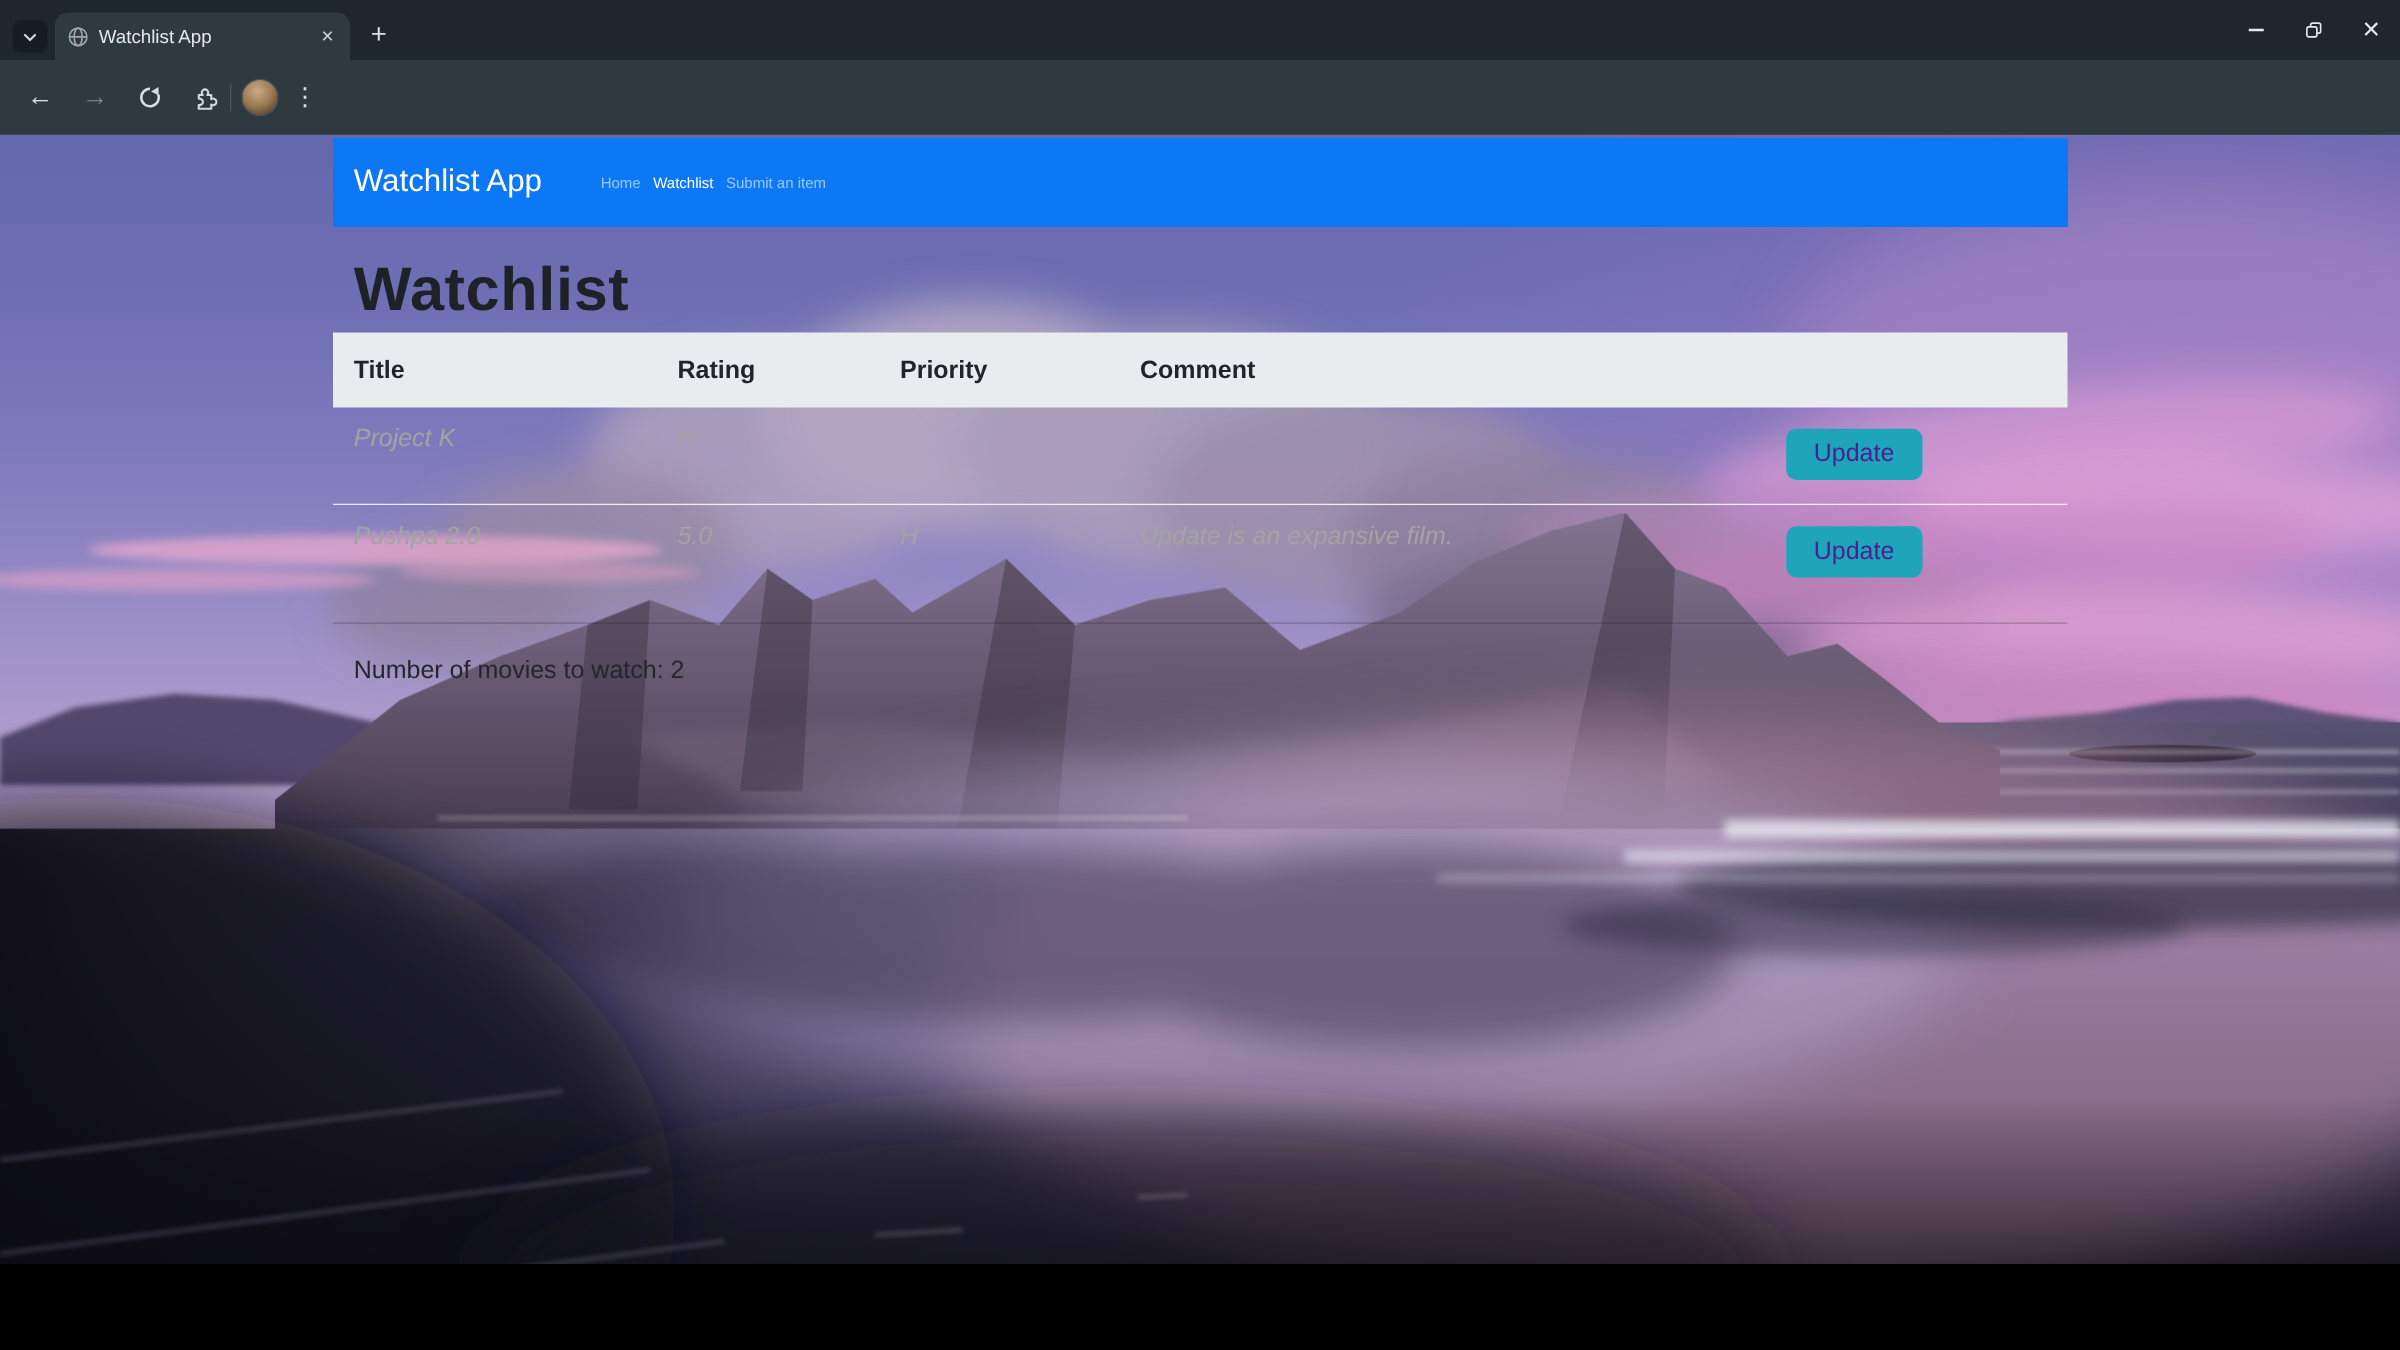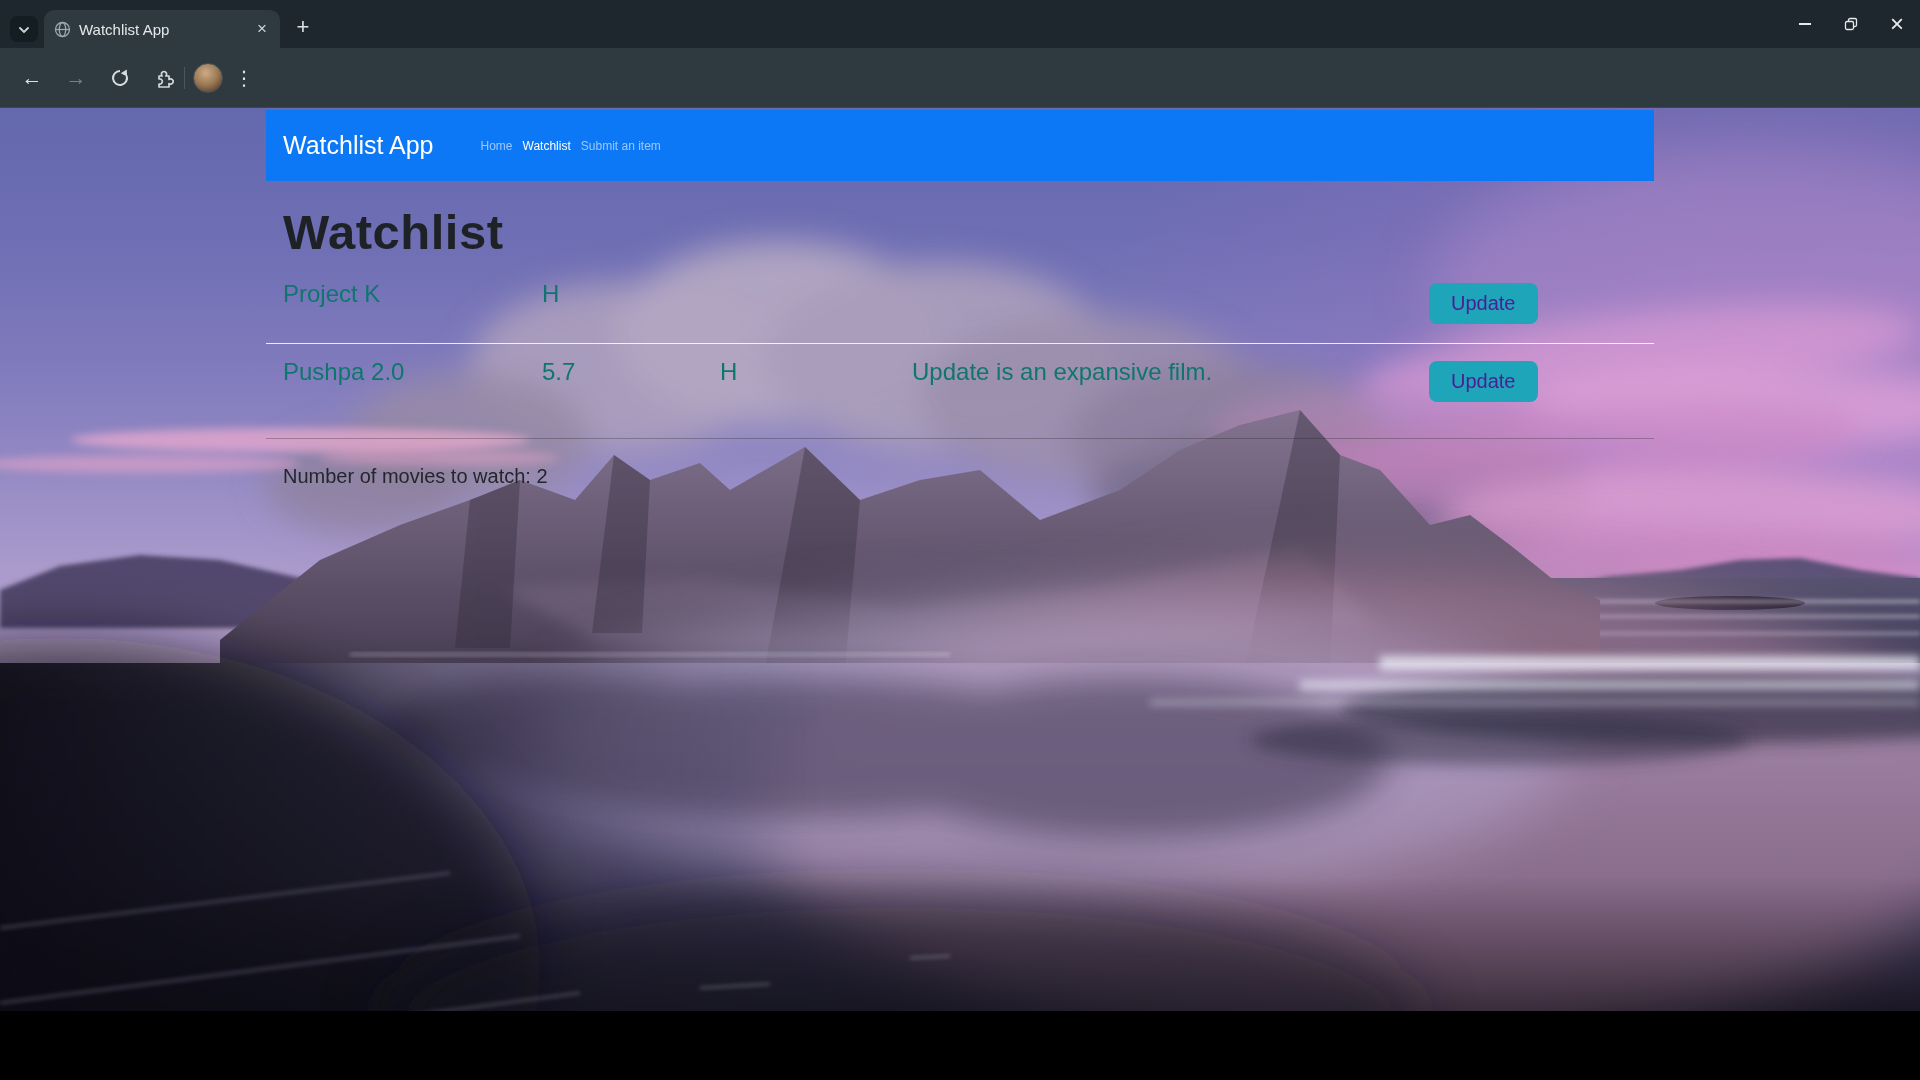--- a/index.html
+++ b/index.html
@@ -44,21 +44,21 @@
   .brand { color:#fff; font-size:25px; margin-right:42px; cursor:pointer; }
   .app-link { font-size:12px; color:rgba(255,255,255,.58); margin:0 5px; cursor:pointer; }
   .app-link.active { color:#fff; }
 
   .content { position:absolute; left:266px; top:98px; width:1388px; z-index:3; }
   .page-h1 { font-size:49px; line-height:52px; font-weight:600; color:#1e2227; margin-left:17px; letter-spacing:.5px; }
   .wtable { margin-top:8px; width:1388px; }
   .thead, .trow { display:grid; grid-template-columns:259px 178px 192px 517px 1fr; }
   .thead { background:#e9ecef; height:60px; align-items:center; }
   .thead .cell { font-size:20px; font-weight:700; color:#212529; padding-left:17px; }
-  .trow .cell { font-size:24px; color:#0f766e; padding:14px 0 0 17px; }
+  .trow .cell { font-size:20px; color:#a3a3a3; padding:14px 0 0 17px;font-style:italic; }
   .trow1 { height:78px; border-bottom:1px solid rgba(255,255,255,.85); }
   .trow2 { height:95px; border-bottom:1px solid rgba(33,37,41,.30); }
   .upd-btn { grid-column:5; justify-self:start; align-self:start; margin:17px 0 0 17px; background:#1fa5b9; color:#4c1d95; border:none; border-radius:8px; font-size:20px; padding:9px 22px; cursor:pointer; font-family:"Liberation Sans",sans-serif; }
   .summary { margin:26px 0 12px 17px; font-size:20px; color:#23272c; }
 </style>
 </head>
 <body>
 
 <div class="browser">
 
@@ -260,30 +260,37 @@
       <span class="brand">Watchlist App</span>
       <span class="app-link">Home</span>
       <span class="app-link active">Watchlist</span>
       <span class="app-link">Submit an item</span>
     </div>
 
     <div class="content">
       <h1 class="page-h1">Watchlist</h1>
 
       <div class="wtable">
+        <div class="thead">
+          <div class="cell">Title</div>
+          <div class="cell">Rating</div>
+          <div class="cell">Priority</div>
+          <div class="cell">Comment</div>
+          <div class="cell"></div>
+        </div>
 
         <div class="trow trow1">
           <div class="cell">Project K</div>
           <div class="cell">H</div>
           <button class="upd-btn">Update</button>
         </div>
 
         <div class="trow trow2">
           <div class="cell">Pushpa 2.0</div>
-          <div class="cell">5.7</div>
+          <div class="cell">5.0</div>
           <div class="cell">H</div>
           <div class="cell">Update is an expansive film.</div>
           <button class="upd-btn">Update</button>
         </div>
       </div>
 
       <p class="summary">Number of movies to watch: 2</p>
     </div>
   </div>
 </div>

